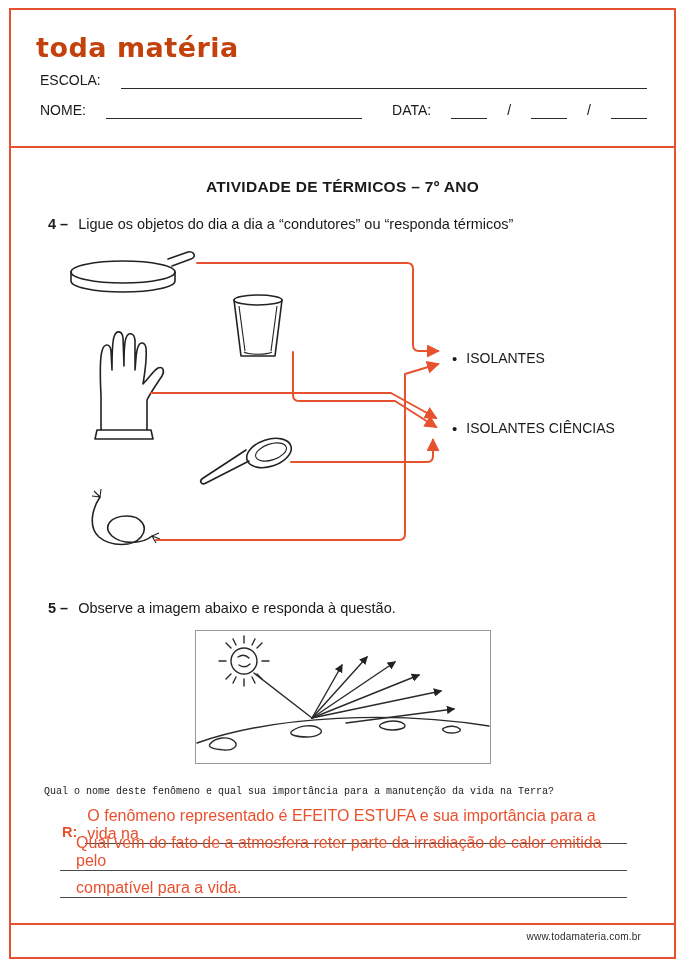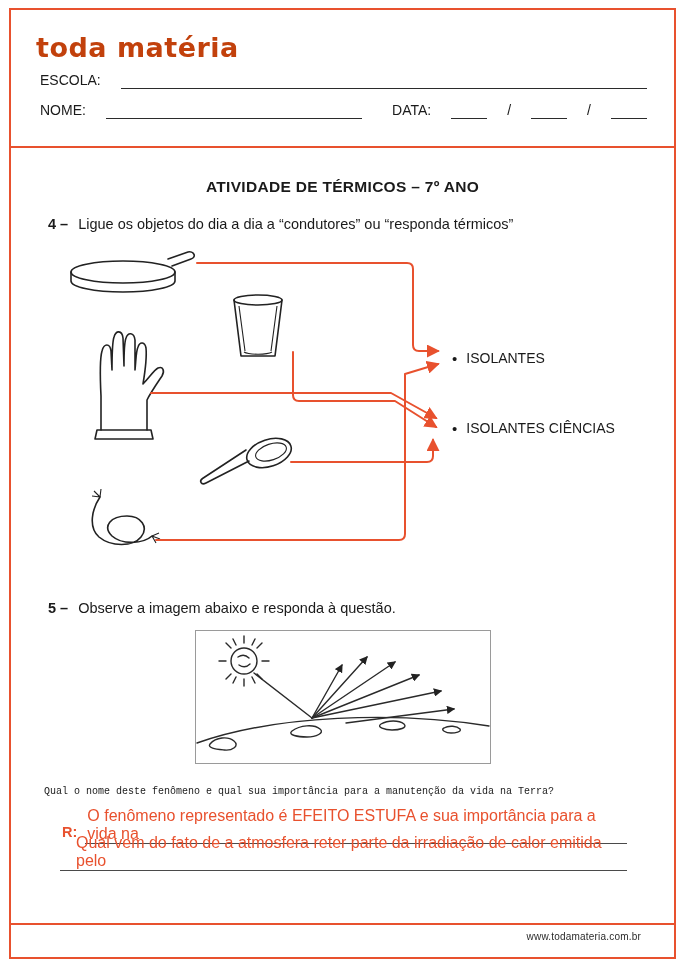--- a/index.html
+++ b/index.html
@@ -198,16 +198,19 @@
 <div class="question">Qual o nome deste fenômeno e qual sua importância para a manutenção da vida na Terra?</div>
 
 <div class="answers">
   <div class="ans-row">
     <span class="ans-prefix">R:</span>
     <div class="ans-line">O fenômeno representado é EFEITO ESTUFA e sua importância para a vida na</div>
   </div>
   <div class="ans-row">
     <div class="ans-line indent">Qual vem do fato de a atmosfera reter parte da irradiação de calor emitida pelo</div>
   </div>
+  <div class="ans-row">
+    <div class="ans-line indent">compatível para a vida.</div>
+  </div>
 </div>
 
 <div class="divider" style="top:923px;"></div>
 <div class="footer-url">www.todamateria.com.br</div>
 
 </body></html>

